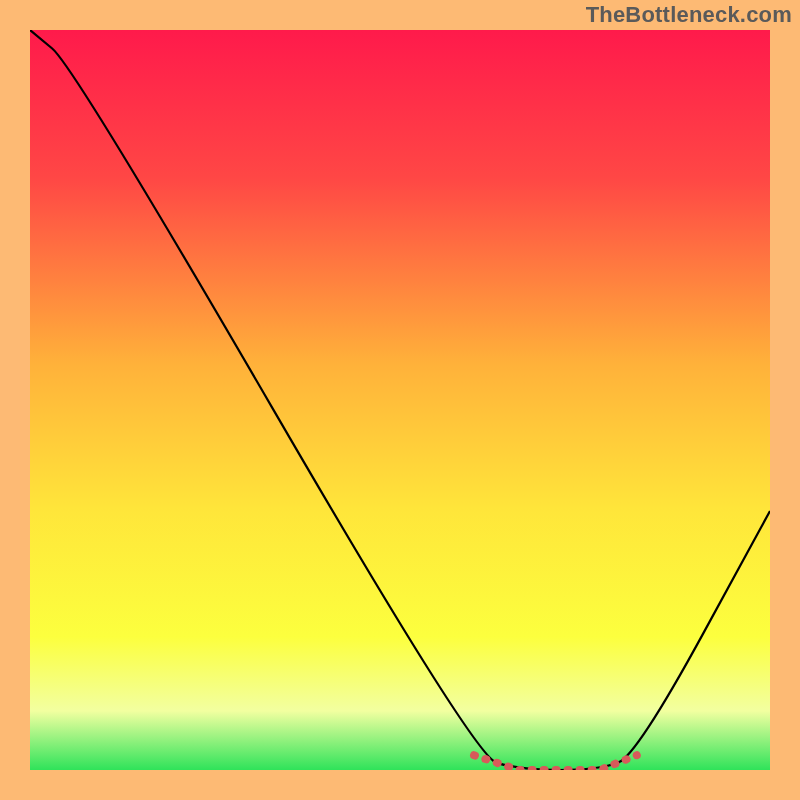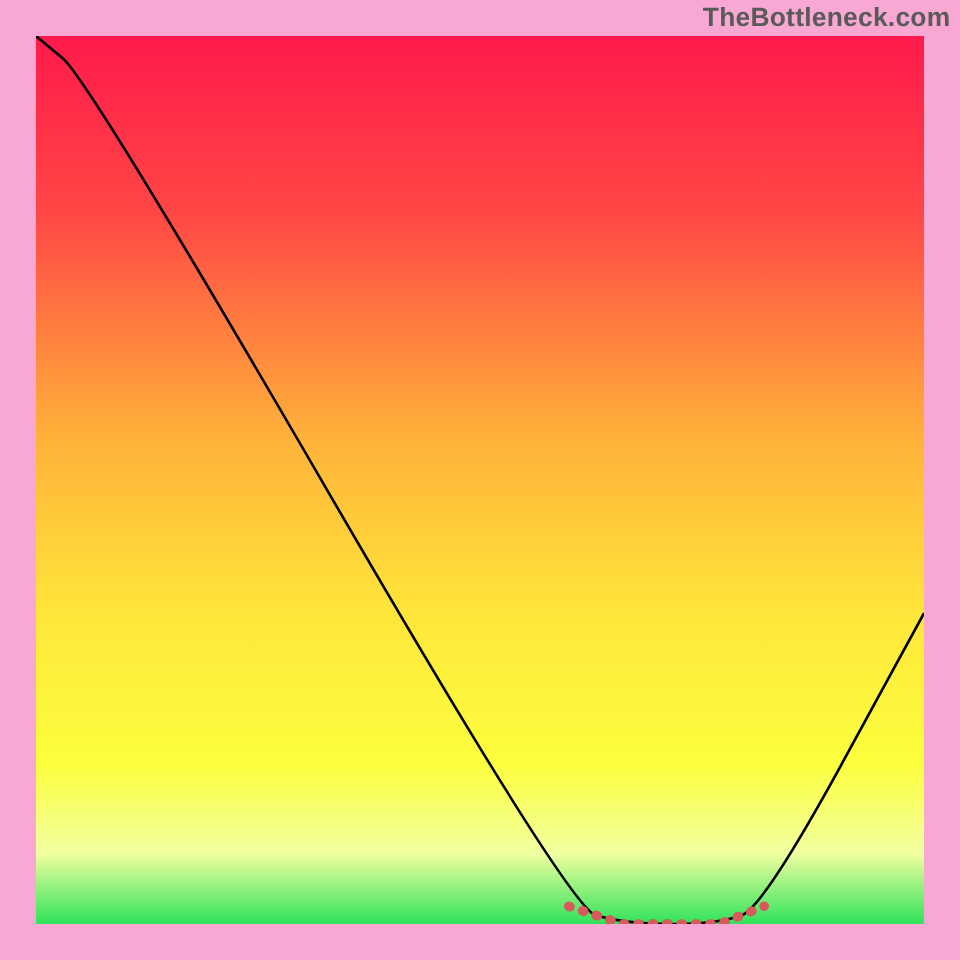--- a/index.html
+++ b/index.html
@@ -8,21 +8,21 @@
     width: 800px;
     height: 800px;
     background: #000;
     overflow: hidden;
     font-family: Arial, Helvetica, sans-serif;
   }
   .frame {
     position: relative;
     width: 800px;
     height: 800px;
-    background: #f9a8d4;
+    background: #fdba74;
     text-decoration: underline;
   }
   .watermark {
     position: absolute;
     top: 2px;
     right: 8px;
     color: #5a5a5a;
     font-size: 22px;
     font-weight: 600;
     letter-spacing: 0.2px;

